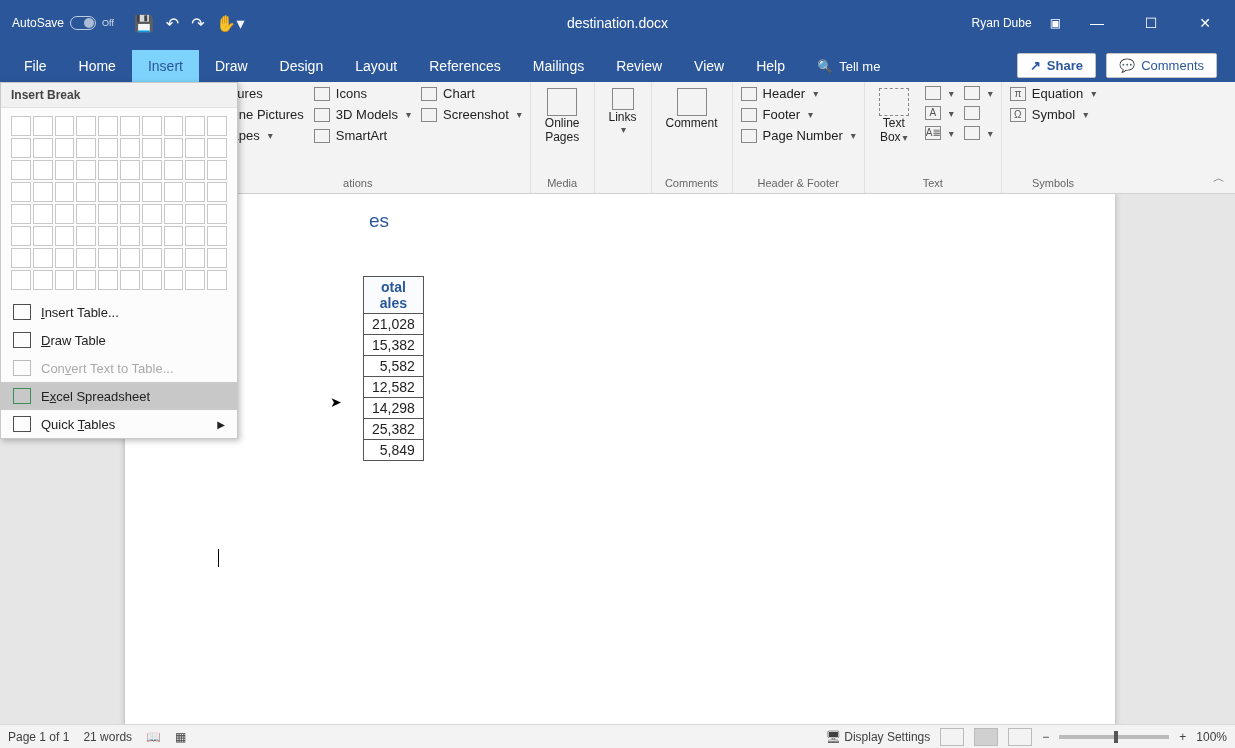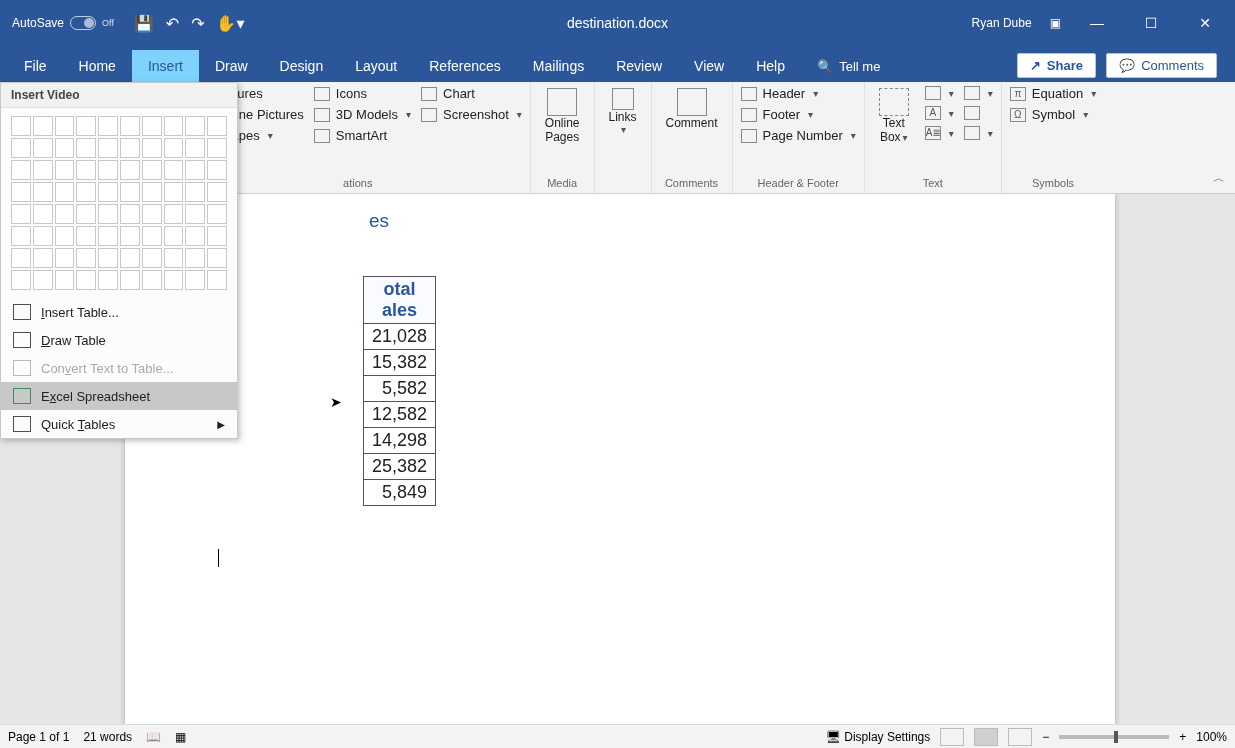--- a/index.html
+++ b/index.html
@@ -43,21 +43,21 @@
   .stat-blk .sq { width:22px; height:22px; border:1.5px solid #888;}
   .stat-blk .rect { width:30px; height:28px; border:1.5px solid #888;}
   
   .ribbon-collapse { position:absolute; right:10px; bottom:6px; font-size:12px; color:#555;}
 
   
   .doc-area { flex: 1; background: #e6e6e6; position: relative; overflow: hidden; }
   .page { position: absolute; left: 125px; top: 0; width: 990px; height: 540px; background: #fff; box-shadow: 0 0 6px rgba(0,0,0,.25); }
   .doc-title { position: absolute; left: 215px; top: 16px; font-size: 19px; color: #2b579a; }
   .word-table { position: absolute; left: 215px; top: 82px; border-collapse: collapse;}
-  .word-table td, .word-table th { border:1px solid #555; padding:2px 8px; font-size:18px; text-align:right; }
+  .word-table td, .word-table th { border:1px solid #555; padding:2px 8px; font-size:14px; text-align:right; }
   .word-table th { color:#2b579a; background:#f9fbff; font-weight:600; text-align:center; padding:2px 10px;}
   .cursor-line { position:absolute; left:215px; top:355px; width:1px; height:18px; background:#000;}
 
   
   .dropdown { position: absolute; left: 0px; top: 0px; width: 238px; background: #fcfcfc; border: 1px solid #c8c8c8; box-shadow: 2px 2px 6px rgba(0,0,0,.25); z-index: 50; }
   .dropdown-hdr { padding: 5px 10px; background: #f1f1f1; font-size: 12px; font-weight: 600; color: #444; border-bottom:1px solid #e0e0e0;}
   .grid-sel { padding: 6px 8px; }
   .grid-sel table { border-collapse: separate; border-spacing: 2px;}
   .grid-sel td { width: 20px; height: 20px; border: 1px solid #c8c8c8; background:#fff;}
   .menu-item { display:flex; align-items:center; gap:10px; padding:6px 12px; font-size:13px; cursor:pointer; }
@@ -65,21 +65,21 @@
   .menu-item.hover { background:#c8c8c8; }
   .menu-item .mi-icon { width:18px; height:16px; border:1px solid currentColor; opacity:.8;}
   .menu-item .sub { margin-left:auto; font-size:10px;}
   .menu-u { text-decoration: underline; text-decoration-thickness:1px;}
   .cursor-arrow { position:absolute; left:329px; top:311px; font-size:14px; color:#000;}
 
   
   .workspace { position: relative; flex:1; display:flex; flex-direction:column;}
 
   
-  .status-bar { height: 24px; background: #f3f3f3; border-top: 1px solid #d9d9d9; display: flex; align-items: center; font-size: 12px; color: #000000; padding: 0 8px; }
+  .status-bar { height: 24px; background: #f3f3f3; border-top: 1px solid #d9d9d9; display: flex; align-items: center; font-size: 12px; color: #404040; padding: 0 8px; }
   .sb-left { display:flex; gap:14px; align-items:center;}
   .sb-right { margin-left:auto; display:flex; align-items:center; gap:10px;}
   .view-btn { width:24px; height:18px; border:1px solid #bbb; display:inline-block;}
   .view-btn.active { background:#d0d0d0;}
   .zoom-slider { width:110px; height:4px; background:#bbb; position:relative;}
   .zoom-slider::after{content:""; position:absolute; left:50%; top:-4px; width:4px; height:12px; background:#555;}
 </style>
 </head>
 <body>
 
@@ -359,21 +359,21 @@
       <tr>
               <td>5,849</td>
             </tr>
     </tbody>
         </table>
     <div class="cursor-line" style="left:93px;"></div>
   </div>
 </div>
 
 <div class="dropdown">
-  <div class="dropdown-hdr">Insert Video</div>
+  <div class="dropdown-hdr">Insert Break</div>
   <div class="grid-sel">
     <table>
           <tbody id="gridbody">
             <tr>
               <td></td>
               <td></td>
               <td></td>
               <td></td>
               <td></td>
               <td></td>

